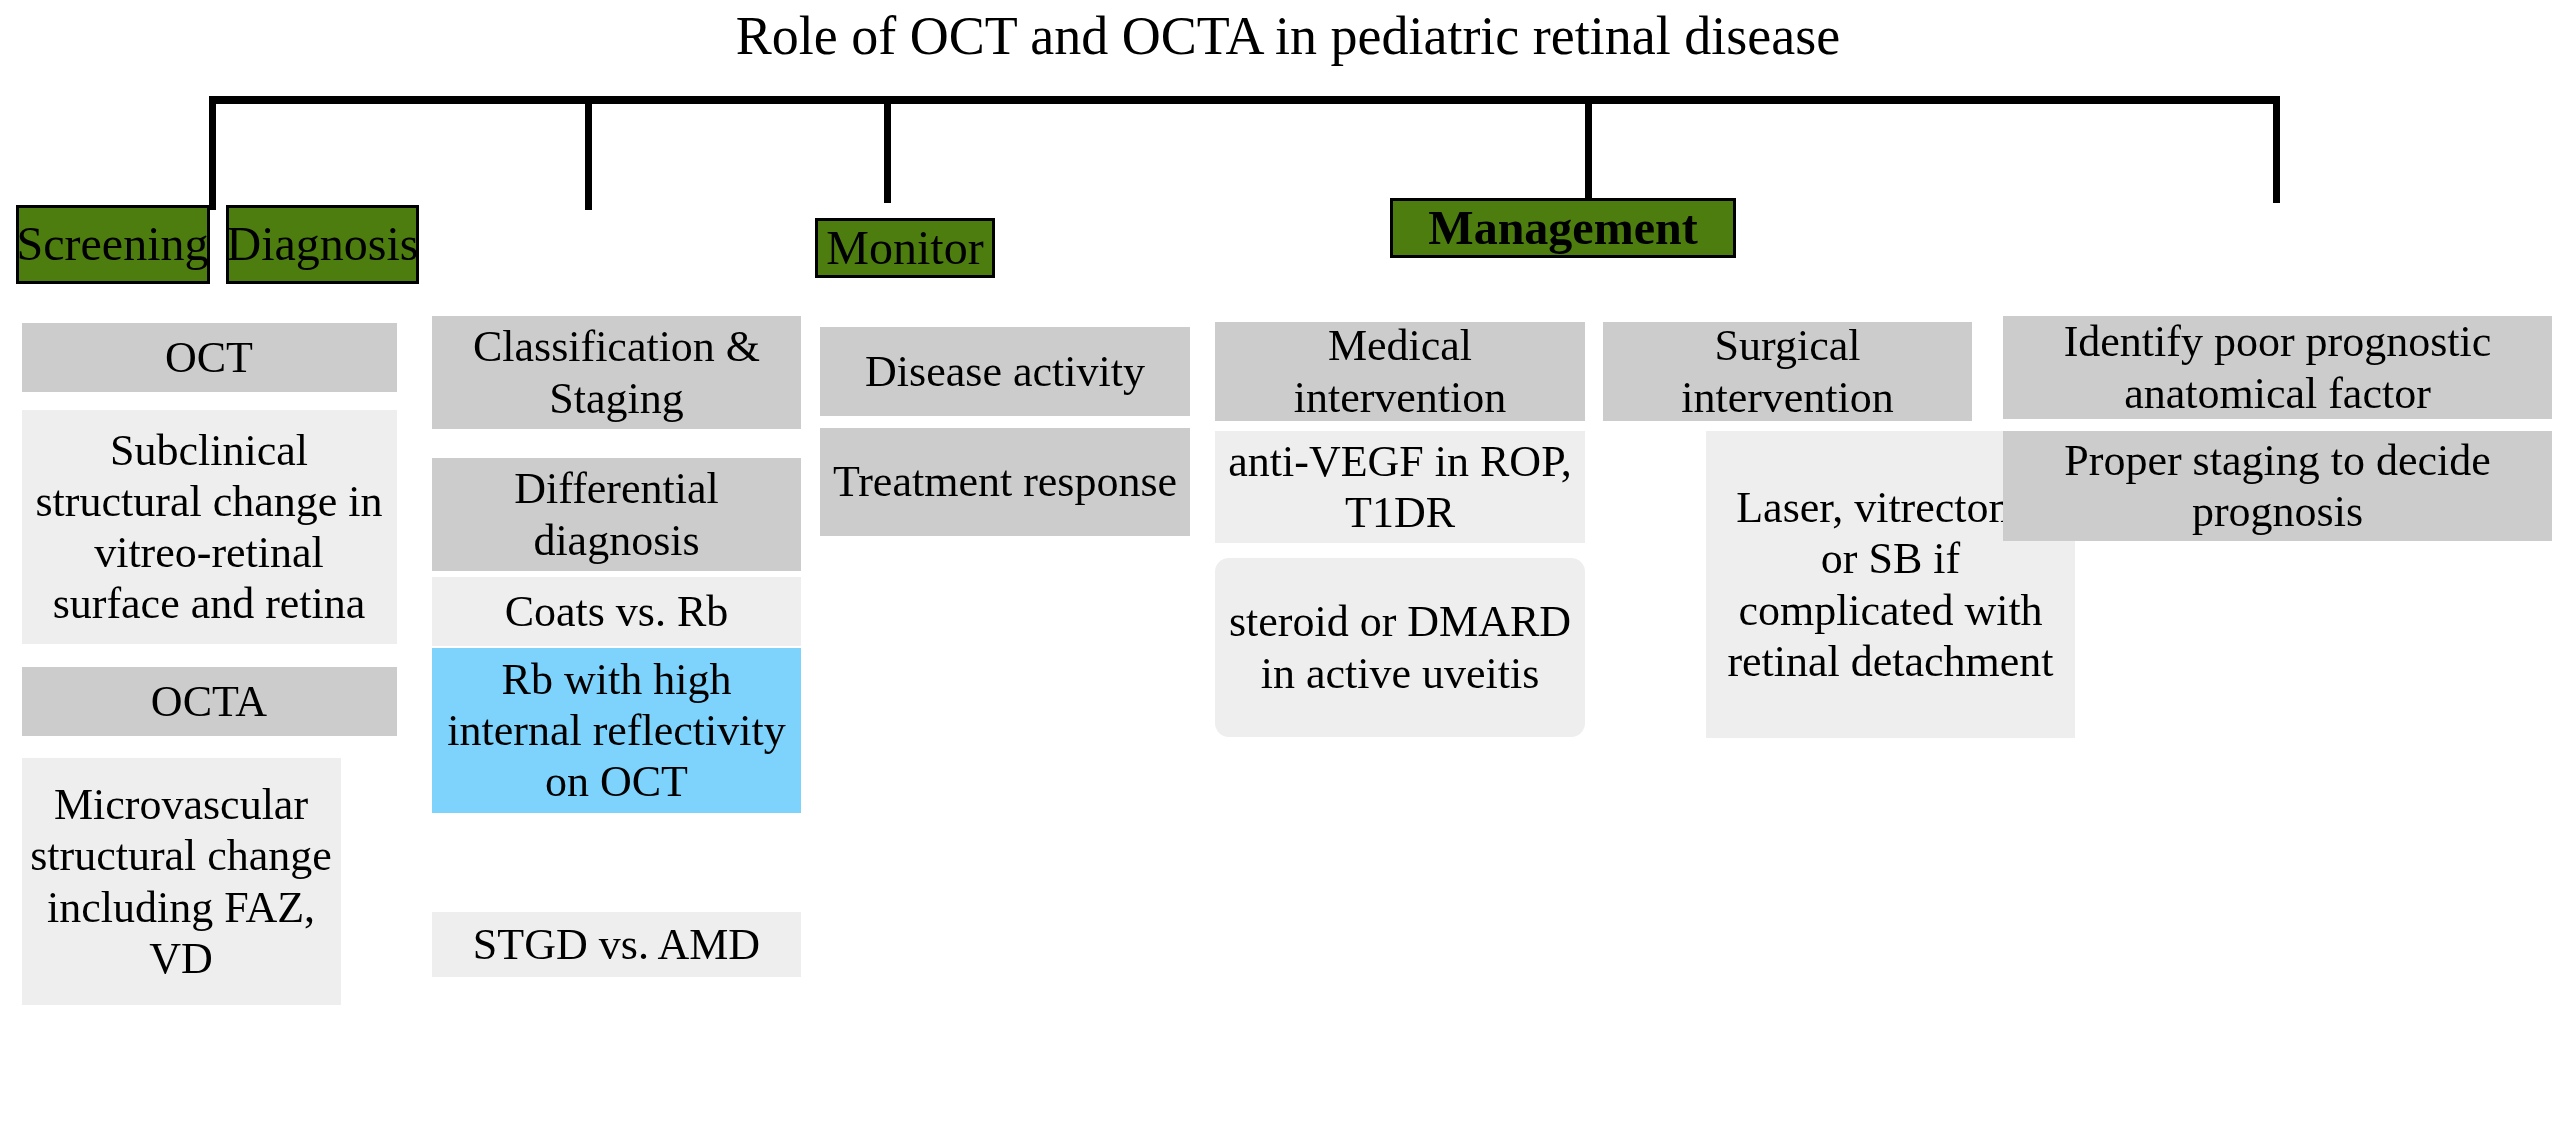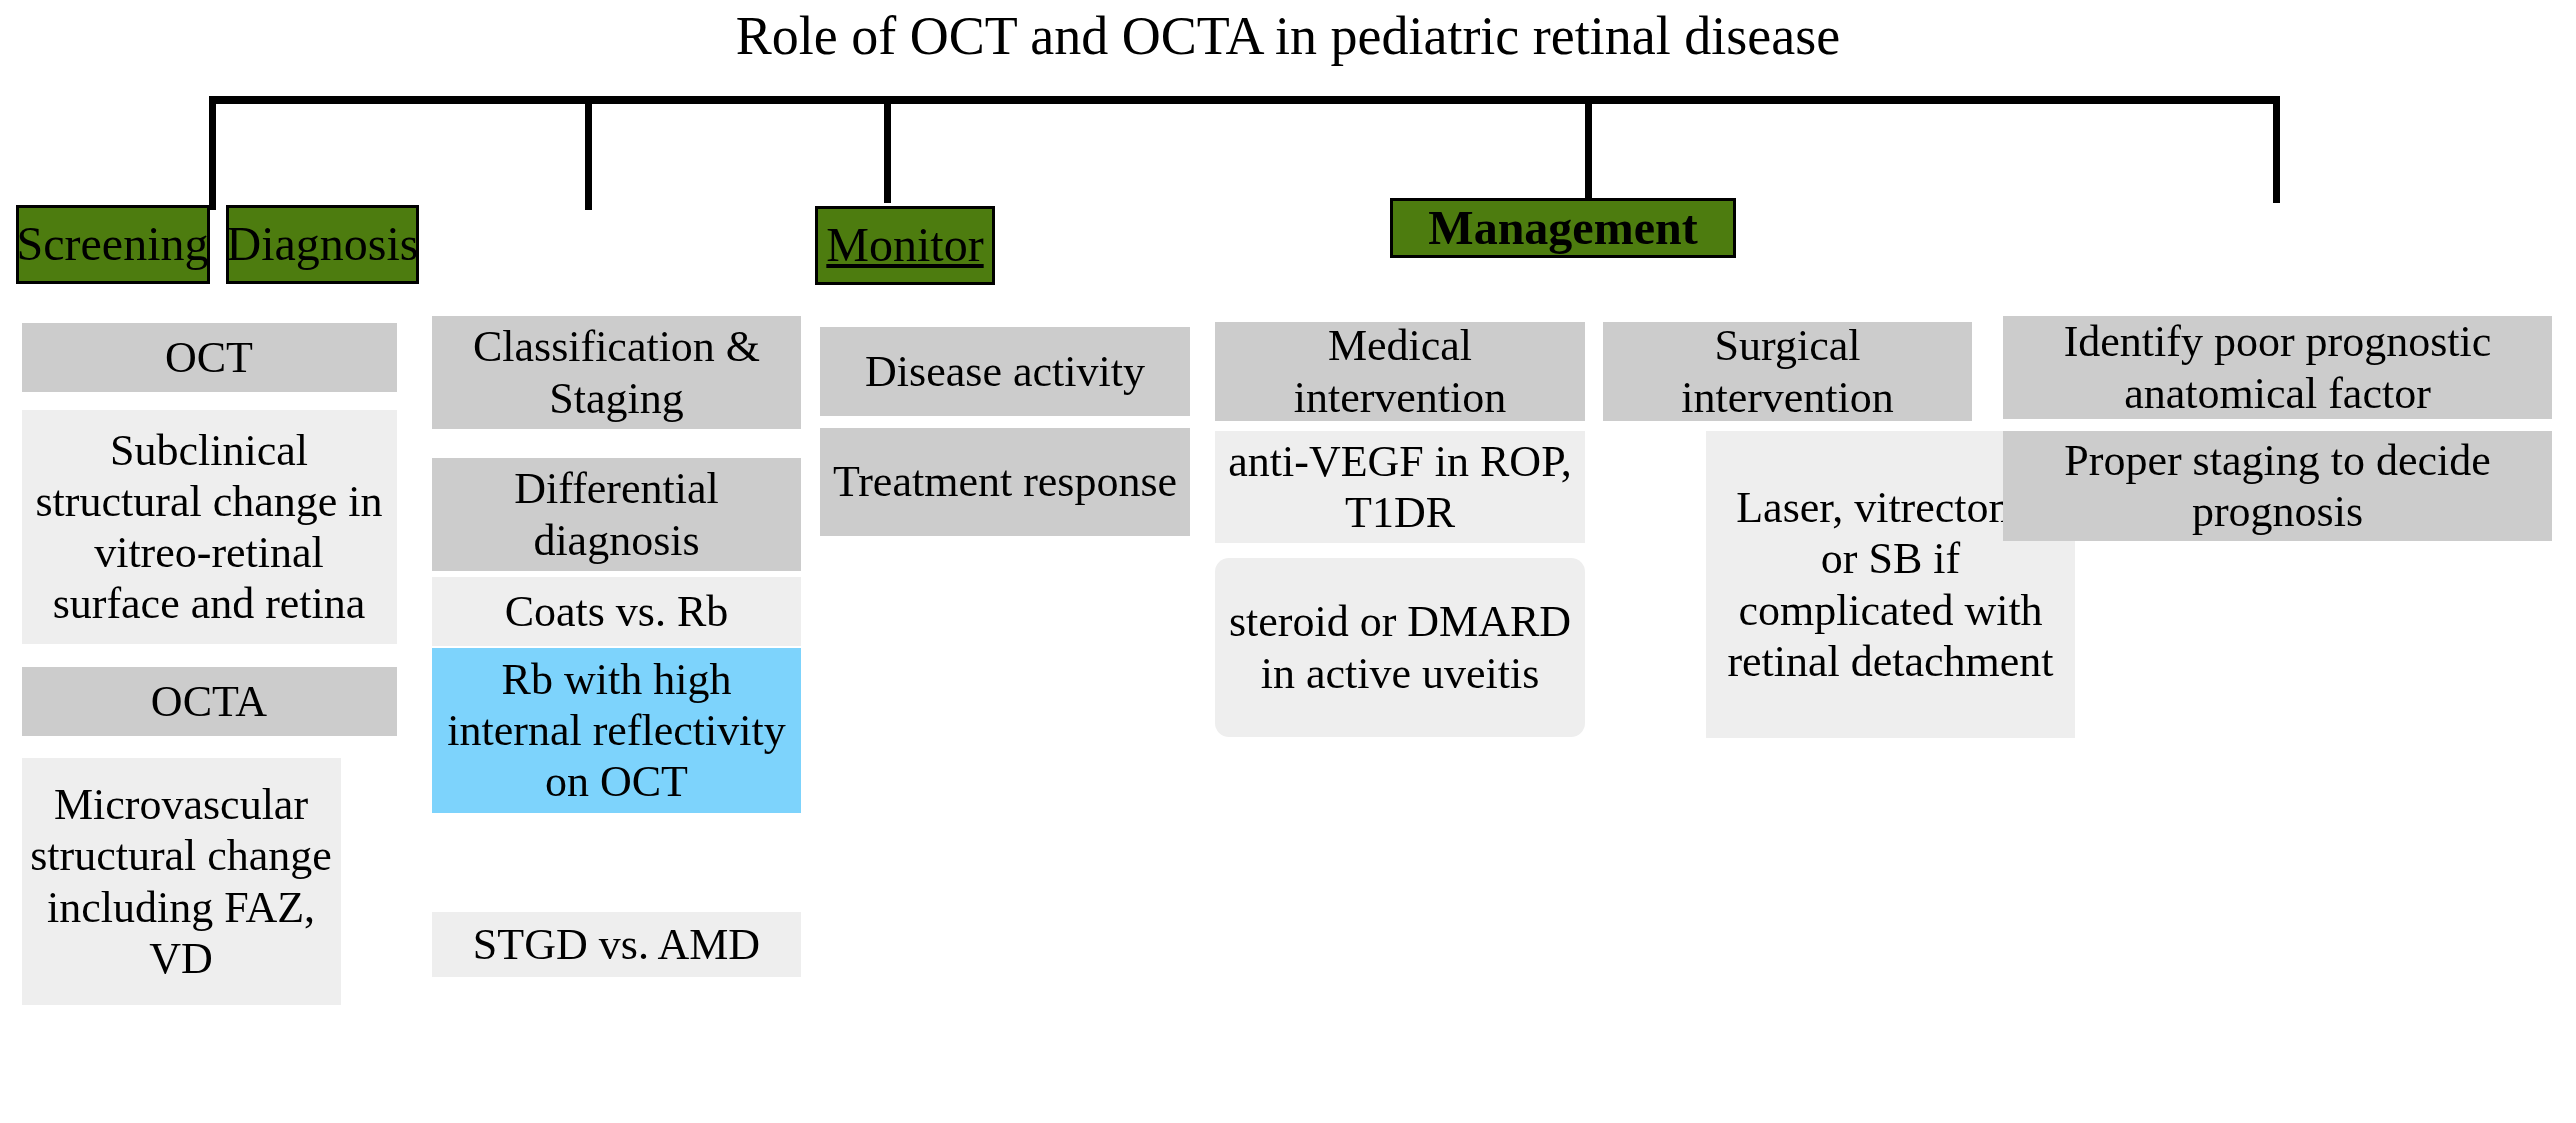--- a/index.html
+++ b/index.html
@@ -91,21 +91,21 @@
   <div class="conn-v" style="left:2273px; top:96px; width:6.9px; height:107px;"></div>
 
   <div class="l1box" style="left:15.5px; top:205px; width:194px; height:79px;">
     <span>Screening</span>
   </div>
 
   <div class="l1box" style="left:226px; top:205px; width:193px; height:79px;">
     <span>Diagnosis</span>
   </div>
 
-  <div class="l1box" style="left:815px; top:206px; width:180px; height:79px;text-decoration:underline;">
+  <div class="l1box" style="left:815px; top:218px; width:180px; height:60px;">
     <span>Monitor</span>
   </div>
 
   <div class="l1box" style="left:1390px; top:198px; width:346px; height:60px;font-weight:bold;">
     <span>Management</span>
   </div>
 
 
   <div class="chip dark" style="left:21.5px; top:323px; width:375px; height:69px;">
     <span>OCT</span>

